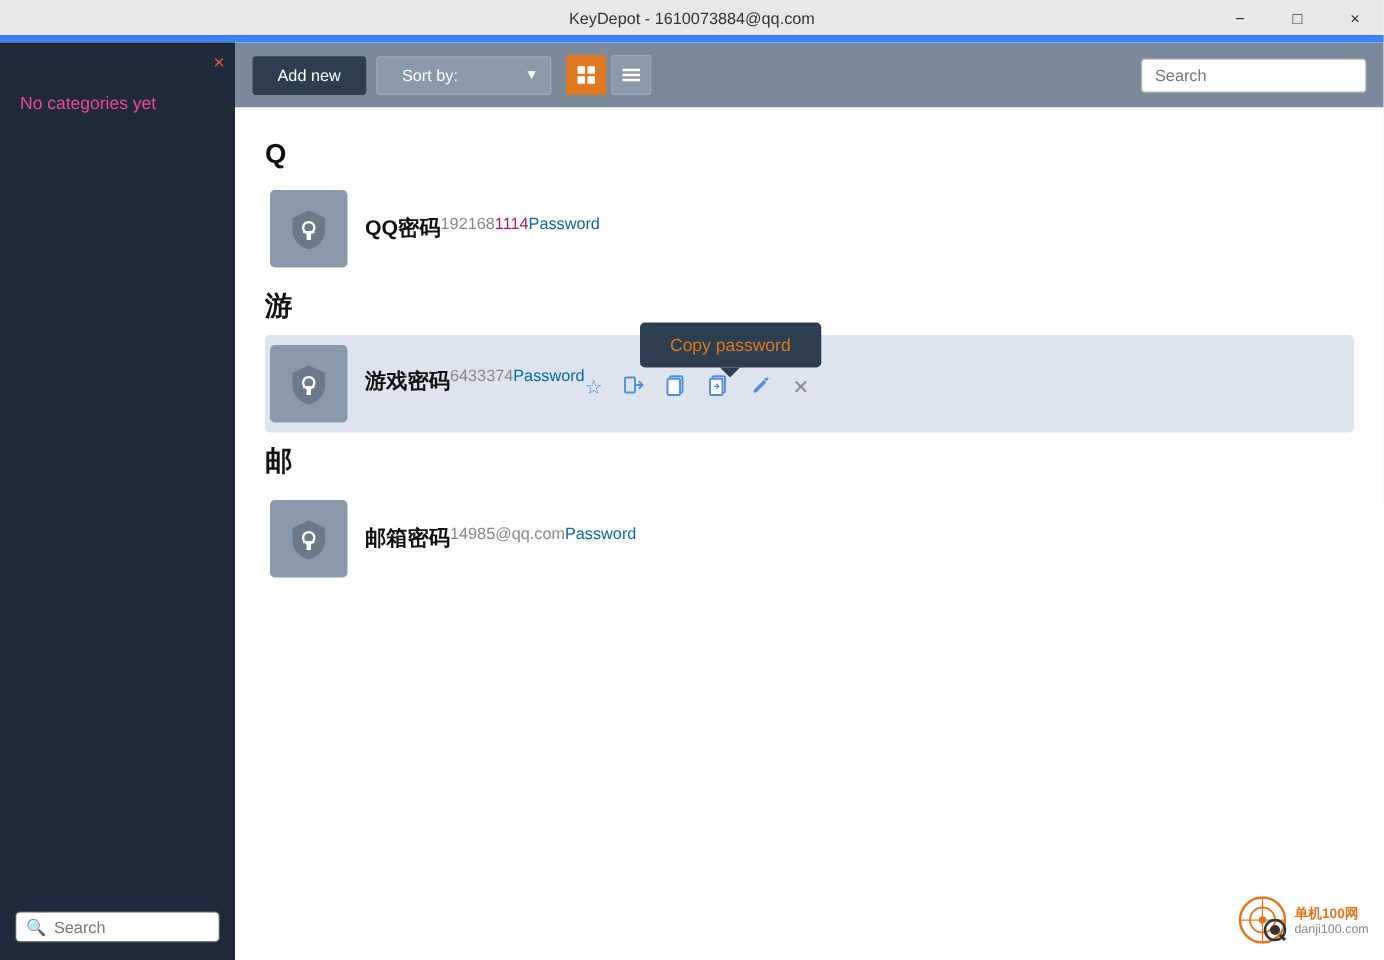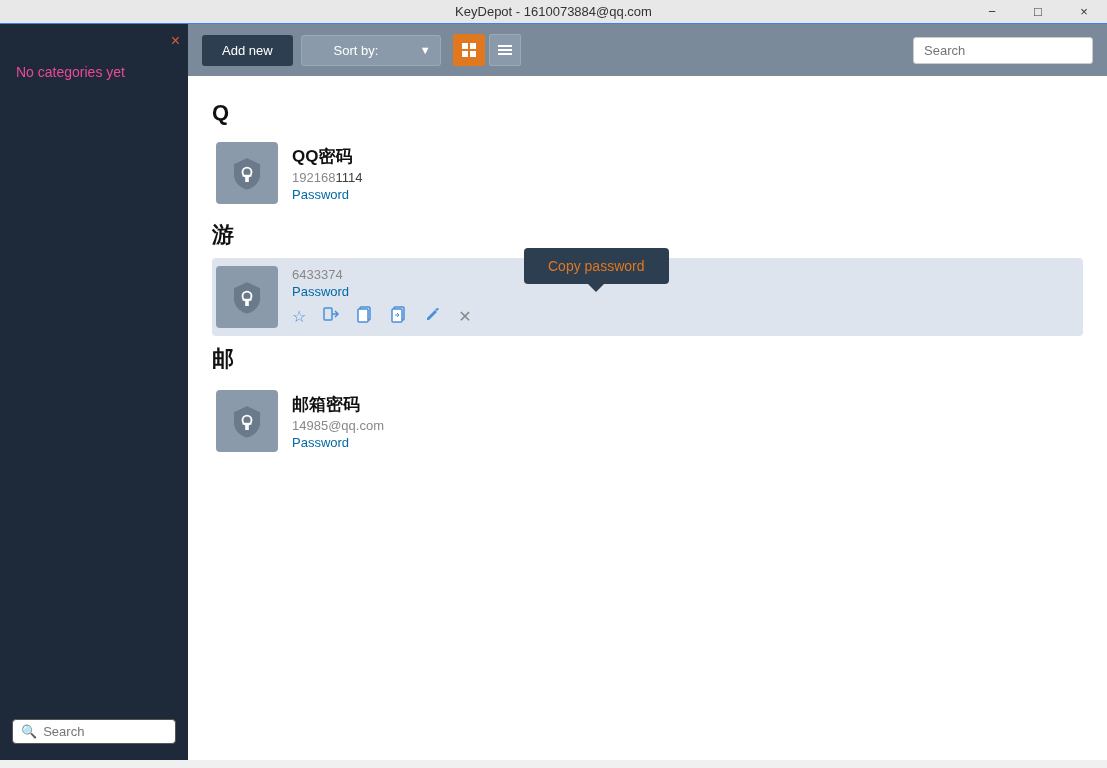--- a/index.html
+++ b/index.html
@@ -1,26 +1,26 @@
 <!DOCTYPE html>
 <html><head>
   <meta charset="utf-8">
   <style>
     * { box-sizing: border-box; margin: 0; padding: 0; }
     body { width: 1107px; height: 768px; background: #f0f0f0; font-family: 'Segoe UI', Arial, sans-serif; overflow: hidden; position: relative; }
 
     
     .titlebar {
-      height: 24px;
+      height: 34px;
       background: #e8e8e8;
       display: flex;
       align-items: center;
       justify-content: center;
       position: relative;
-      border-bottom: 1px solid #3b82f6;
+      border-bottom: 6px solid #3b82f6;
     }
     .titlebar-title {
       font-size: 13px;
       color: #333;
       font-weight: normal;
     }
     .titlebar-icons {
       position: absolute;
       right: 0;
       top: 0;
@@ -119,21 +119,21 @@
       padding: 8px 20px;
       font-size: 13px;
       border-radius: 3px;
       cursor: pointer;
       font-weight: 500;
     }
     .sort-dropdown {
       background: #8a9aaa;
       border: 1px solid #9aabb8;
       color: white;
-      padding: 7px 36px 7px 32px;
+      padding: 7px 36px 7px 20px;
       font-size: 13px;
       border-radius: 3px;
       cursor: pointer;
       appearance: none;
       position: relative;
       min-width: 140px;
     }
     .sort-container {
       position: relative;
       display: inline-flex;
@@ -222,33 +222,32 @@
       display: flex;
       align-items: center;
       justify-content: center;
       flex-shrink: 0;
       margin-right: 14px;
     }
     .shield-icon-svg {
       width: 36px;
       height: 36px;
     }
-    .entry-info { display: flex; flex-direction: column; }
+    .entry-info { display: flex; }
     .entry-name { font-size: 17px; font-weight: 600; color: #111; margin-bottom: 2px; }
     .entry-username { font-size: 13px; color: #888; margin-bottom: 2px; }
-    .entry-username .highlight { color: #404040; }
+    .entry-username .highlight { color: #be185d; }
     .entry-type { font-size: 13px; color: #0369a1; }
 
     
     .tooltip-container {
       position: absolute;
       top: -10px;
       left: 300px;
       z-index: 100;
-      margin-left: 12px;
     }
     .tooltip-popup {
       background: #2c3e50;
       color: #e07820;
       padding: 10px 24px;
       border-radius: 4px;
       font-size: 14px;
       font-weight: 500;
       white-space: nowrap;
       position: relative;
@@ -376,20 +375,21 @@
 
         <div class="entry-icon">
           <svg class="shield-icon-svg" viewBox="0 0 40 40">
             <path d="M20 3 L35 10 L35 22 C35 30 28 37 20 39 C12 37 5 30 5 22 L5 10 Z" fill="#6a7a8a" stroke="#8a9aaa" stroke-width="1"></path>
             <circle cx="20" cy="19" r="5" fill="none" stroke="white" stroke-width="2"></circle>
             <rect x="18" y="24" width="4" height="6" fill="white"></rect>
             <rect x="15" y="22" width="10" height="2" fill="white"></rect>
           </svg>
         </div>
         <div class="entry-info">
+          <span class="entry-name">游戏密码</span>
           <span class="entry-username">6433374</span>
           <span class="entry-type">Password</span>
           <div class="action-icons">
             <span class="action-icon" title="Favorite">☆</span>
             <span class="action-icon" title="Login">
               <svg width="18" height="18" viewBox="0 0 18 18">
                 <rect x="2" y="3" width="8" height="12" rx="1" fill="none" stroke="#4a90d9" stroke-width="1.5"></rect>
                 <path d="M10 9 L16 9 M13 6 L16 9 L13 12" fill="none" stroke="#4a90d9" stroke-width="1.5"></path>
               </svg>
             </span>
@@ -427,16 +427,32 @@
             <rect x="15" y="22" width="10" height="2" fill="white"></rect>
           </svg>
         </div>
         <div class="entry-info">
           <span class="entry-name">邮箱密码</span>
           <span class="entry-username">14985@qq.com</span>
           <span class="entry-type">Password</span>
         </div>
       </div>
 
+      <div style="position:fixed; bottom:12px; right:12px; display:flex; align-items:center; gap:6px;">
+        <svg width="40" height="40" viewBox="0 0 40 40">
+          <circle cx="20" cy="20" r="18" fill="none" stroke="#e07820" stroke-width="2"></circle>
+          <circle cx="20" cy="20" r="10" fill="none" stroke="#e07820" stroke-width="1.5"></circle>
+          <circle cx="20" cy="20" r="3" fill="#e07820"></circle>
+          <line x1="20" y1="2" x2="20" y2="38" stroke="#e07820" stroke-width="1"></line>
+          <line x1="2" y1="20" x2="38" y2="20" stroke="#e07820" stroke-width="1"></line>
+          <circle cx="30" cy="28" r="8" fill="none" stroke="#333" stroke-width="2"></circle>
+          <circle cx="30" cy="28" r="4" fill="#333"></circle>
+          <line x1="34" y1="32" x2="38" y2="36" stroke="#333" stroke-width="2.5"></line>
+        </svg>
+        <div>
+          <div style="font-size:11px; color:#e07820; font-weight:bold;">单机100网</div>
+          <div style="font-size:10px; color:#888;">danji100.com</div>
+        </div>
+      </div>
 
     </div>
   </div>
 </div>
 
 </body></html>

